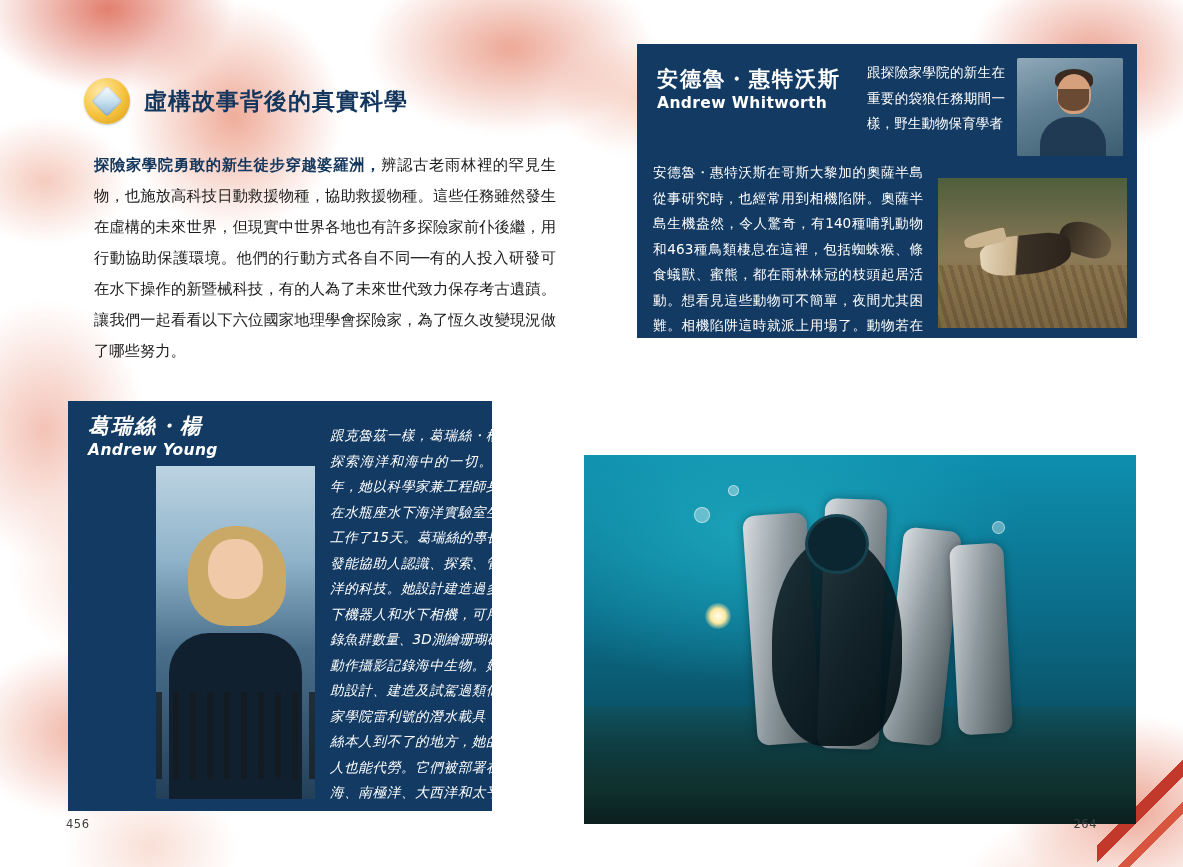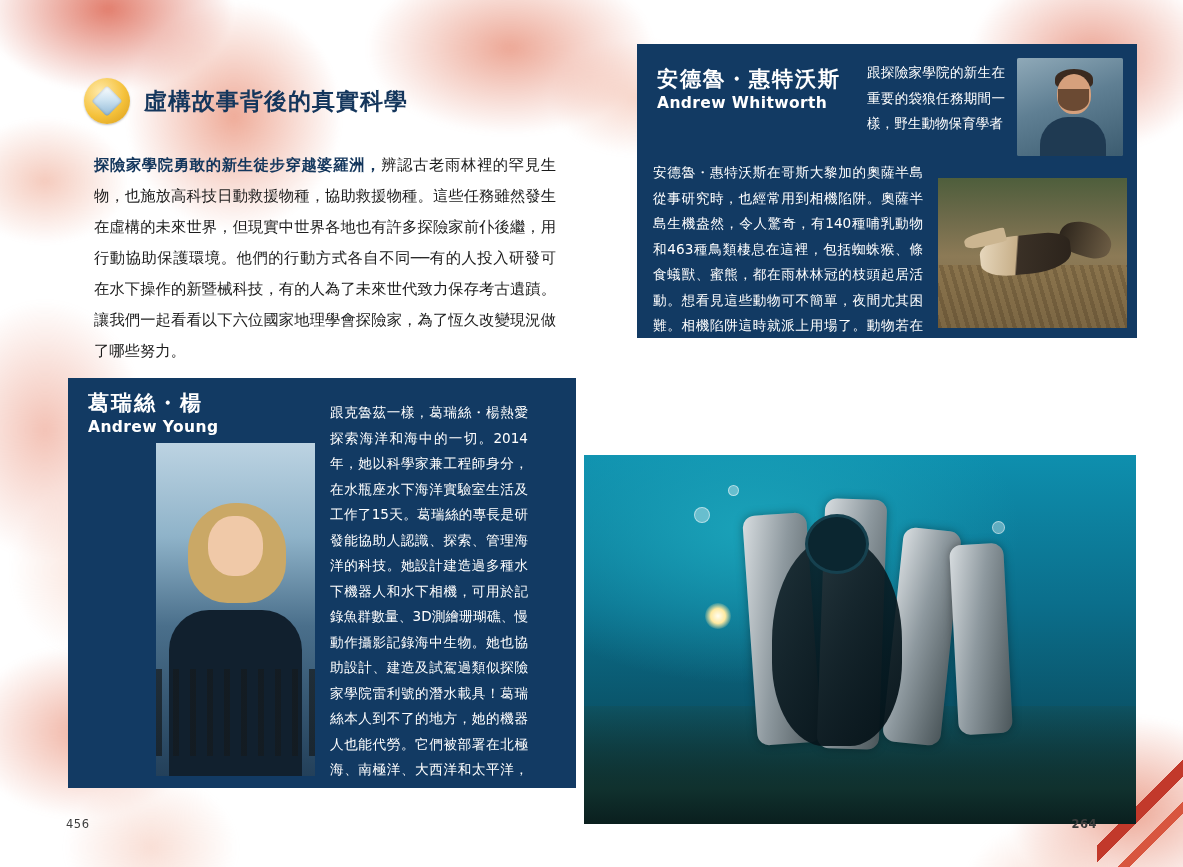--- a/index.html
+++ b/index.html
@@ -194,22 +194,22 @@
   #card-andrew .anteater-photo {
     position: absolute;
     right: 10px; bottom: 10px;
     width: 189px; height: 150px;
     overflow: hidden;
     background: #6b5b43;
   }
 
   
   #card-grace {
-    left: 68px; top: 378px;
-    width: 508px; height: 410px;
+    left: 68px; top: 401px;
+    width: 424px; height: 410px; font-style: italic;
   }
   #card-grace .name-block { padding: 12px 14px 6px 20px; }
   #card-grace .grace-photo {
     position: absolute;
     left: 88px; top: 65px;
     width: 159px; height: 333px;
     overflow: hidden;
     background: #2c4a63;
   }
   #card-grace .body-text {
@@ -382,21 +382,21 @@
   }
 
   
   .folio {
     position: absolute;
     font-size: 11.5px;
     color: #3d3d3d;
     letter-spacing: 0.5px;
   }
   #folio-left { left: 66px; bottom: 36px; }
-  #folio-right { right: 86px; bottom: 36px; font-weight: bold; }
+  #folio-right { right: 86px; bottom: 36px; }
 </style>
 </head>
 <body>
 
 <div id="page">
 
   <div class="wash wash-tl"></div>
   <div class="wash wash-top-mid"></div>
   <div class="wash wash-left"></div>
   <div class="wash wash-bl"></div>

